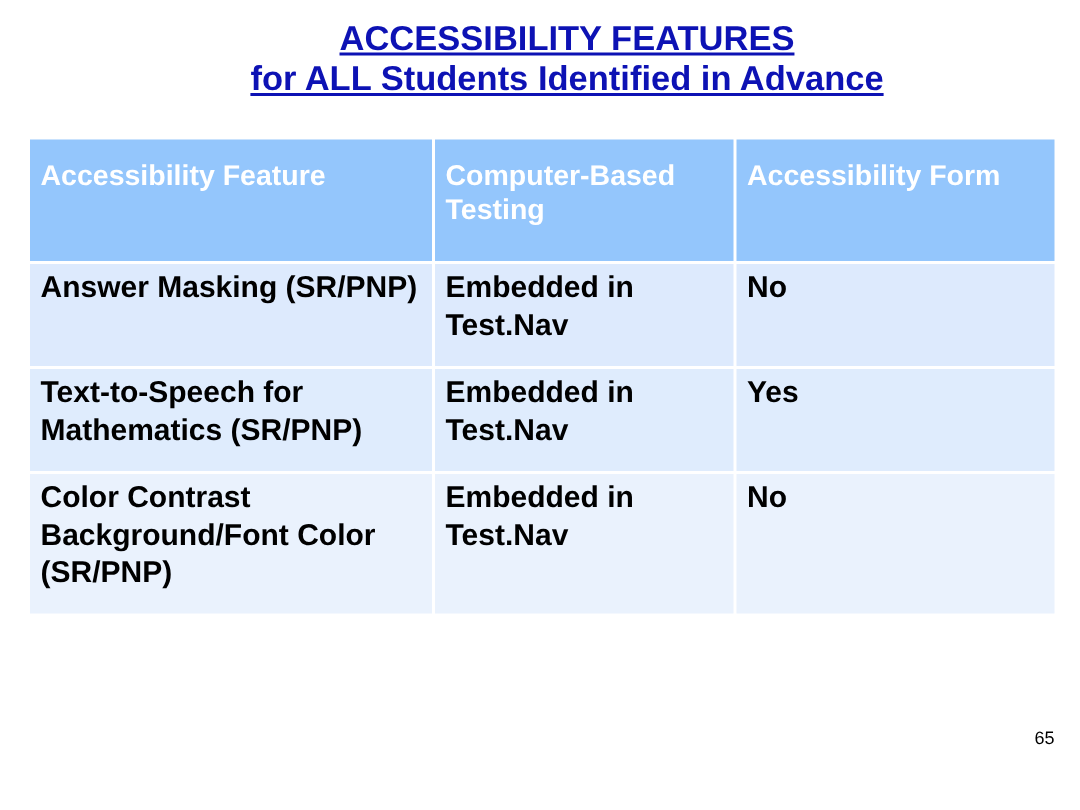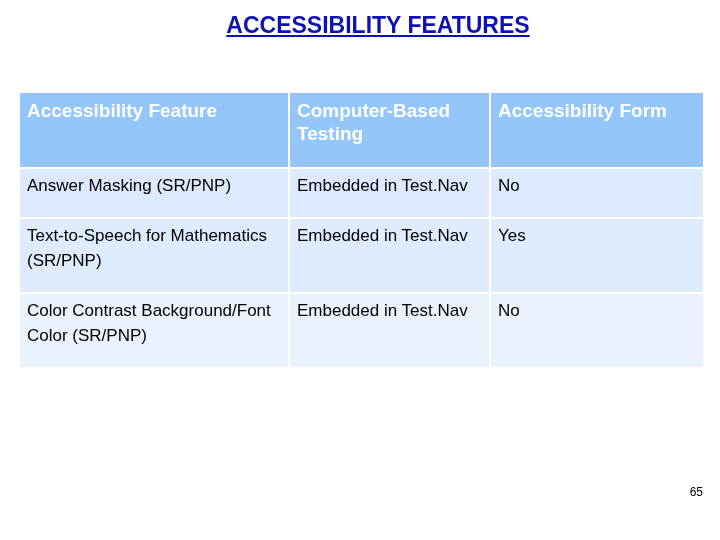--- a/index.html
+++ b/index.html
@@ -53,33 +53,33 @@
   table.feature-table col.c3 { width: 212px; }
 
   table.feature-table th {
     background: #94c6fc;
     color: #ffffff;
     font-weight: bold;
     font-size: 19px;
     line-height: 23px;
     text-align: left;
     vertical-align: top;
-    padding: 6px 4px 22px 7px;
+    padding: 13px 4px 22px 7px;
     border: 0;
     font-family: "Liberation Sans", sans-serif;
   }
   table.feature-table td {
     background: #ddeafd;
     color: #000000;
-    font-weight: normal;
-    font-size: 17px;
+    font-weight: bold;
+    font-size: 20px;
     line-height: 25px;
     text-align: left;
     vertical-align: top;
-    padding: 4px 4px 19px 7px;
+    padding: 4px 4px 14px 7px;
     border: 0;
     font-family: "Liberation Sans", sans-serif;
   }
   table.feature-table tr.alt td {
     background: #dfecfd;
   }
   table.feature-table tr.pale td {
     background: #eaf2fd;
   }
 
@@ -92,20 +92,21 @@
     font-weight: normal;
     color: #000000;
     font-family: "Liberation Sans", sans-serif;
   }
 </style>
 </head>
 <body>
 
 <div class="title-block">
   <div class="title-line">ACCESSIBILITY FEATURES</div>
+  <div class="title-line">for ALL Students Identified in Advance</div>
 </div>
 
 <div class="table-wrap">
   <table class="feature-table">
     <colgroup>
       <col class="c1">
         <col class="c2">
         <col class="c3">
     </colgroup>
     <thead>

